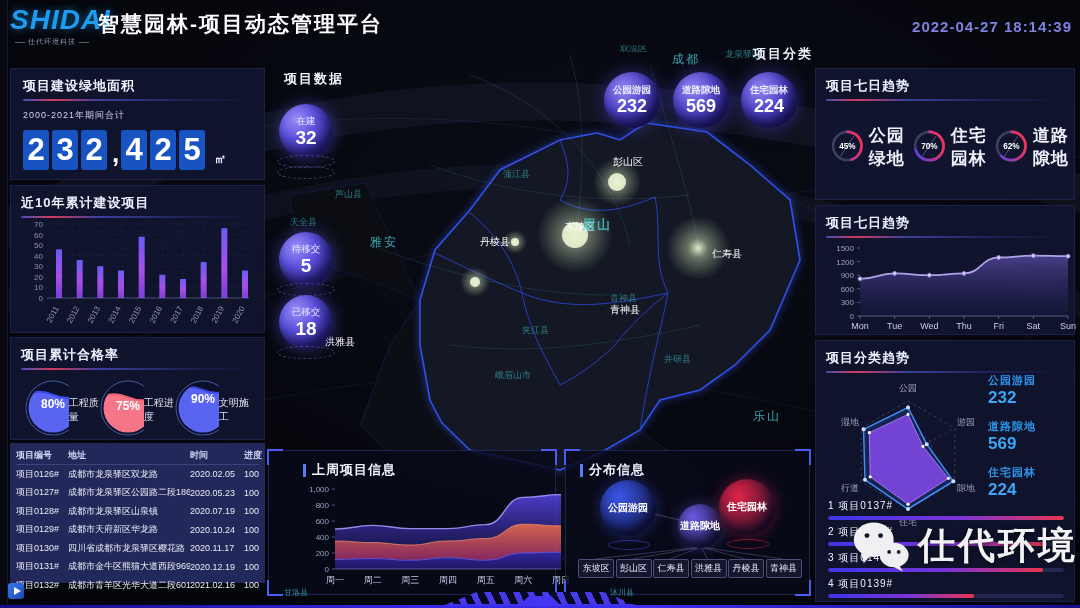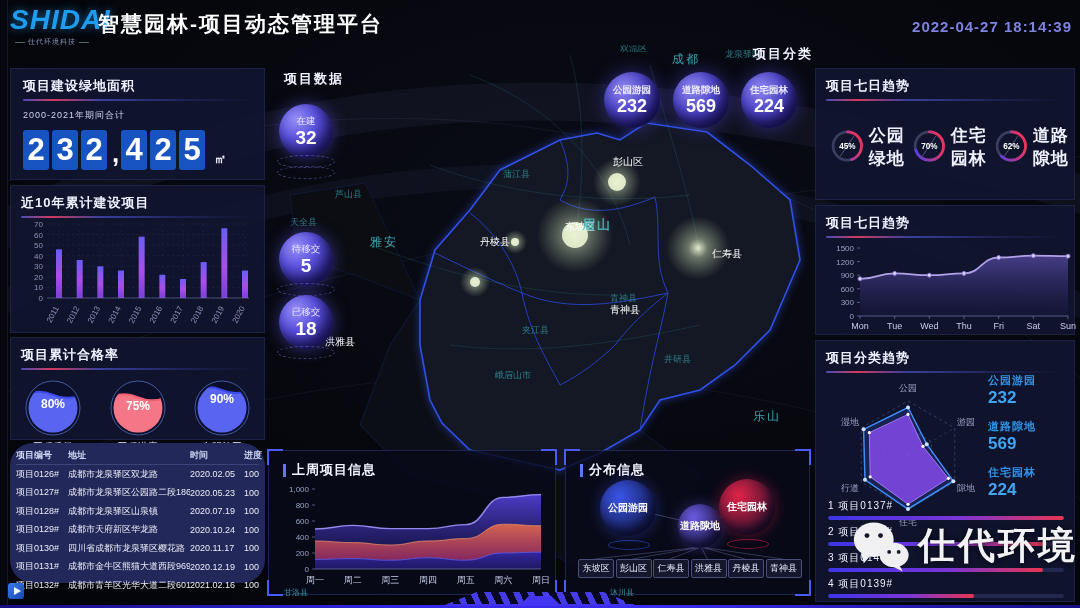--- a/index.html
+++ b/index.html
@@ -22,21 +22,21 @@
     background:linear-gradient(90deg,rgba(70,80,190,.95) 0%,#d23a5e 13%,#3a3f9e 34%,rgba(50,60,150,.35) 72%,rgba(0,0,0,0) 100%);}
   .psub{font-size:9px;color:#cfd6f0;margin-top:8px;letter-spacing:1px;}
   
   .digits{display:flex;align-items:flex-end;margin-top:8px;}
   .digit{width:26px;height:40px;margin-right:3px;background:#1853c2;border-radius:3px;color:#fff;
          font-size:31px;font-weight:bold;text-align:center;line-height:40px;}
   .comma{color:#fff;font-size:26px;font-weight:bold;margin:0 2px;line-height:34px;}
   .unit{color:#e8ebf8;font-size:12px;font-weight:bold;margin-left:6px;line-height:22px;}
   
   .lq-row{display:flex;justify-content:space-between;margin-top:10px;padding:0 4px;}
-  .lq{display:flex;flex-direction:column;align-items:center;}
+  .lq{display:flex;flex-direction:row;align-items:center;}
   .lq-label{font-size:10px;color:#e6e9f6;margin-top:4px;}
   
   .tbl{position:absolute;background:#23285a;font-size:9px;color:#e8ebf5;box-sizing:border-box;padding:4px 6px;}
   .trow{display:grid;grid-template-columns:52px 122px 54px 22px;align-items:center;height:18.5px;}
   .trow.thead{color:#ced5f2;font-weight:bold;border-bottom:1px solid rgba(140,150,220,.25);height:17px;}
   .trow span{white-space:nowrap;overflow:hidden;}
   
   .stats-title{position:absolute;left:284px;top:70px;font-size:13px;font-weight:bold;color:#f0f2ff;letter-spacing:2px;}
   .sphere-wrap{position:absolute;width:64px;text-align:center;}
   .sphere{width:54px;height:54px;margin:0 auto;border-radius:50%;display:flex;flex-direction:column;align-items:center;justify-content:center;
@@ -323,21 +323,21 @@
               <path d="M0,8.899999999999999 Q14,2.8999999999999986 28,8.899999999999999 T56,8.899999999999999 V56 H0 Z" fill="#3c49ee"></path>
               <path d="M0,10.899999999999999 Q14,4.899999999999999 28,10.899999999999999 T56,10.899999999999999 V56 H0 Z" fill="rgba(255,255,255,0.15)"></path>
             </g>
             <text x="28" y="22.9" text-anchor="middle" fill="#fff" font-size="12" font-weight="bold">90%</text>
           </svg>
           <div class="lq-label">文明施工</div>
         </div>
       </div>
   </div>
 
-  <div class="tbl" id="p-table" style="left:10px;top:443px;width:255px;height:140px;border-radius:23px;">
+  <div class="tbl" id="p-table" style="left:10px;top:443px;width:255px;height:140px;">
     <div id="tbl-head">
         <div class="trow thead">
           <span>项目编号</span>
           <span>地址</span>
           <span>时间</span>
           <span>进度</span>
         </div>
       </div>
     <div id="tbl-body">
         <div class="trow">
@@ -422,21 +422,21 @@
       <div class="globe" style="left: 673px; top: 72px;">
         <div class="gl">道路隙地</div>
         <div class="gv">569</div>
       </div>
       <div class="globe" style="left: 741px; top: 72px;">
         <div class="gl">住宅园林</div>
         <div class="gv">224</div>
       </div>
     </div>
 
-  <div class="tpanel" id="p-lastweek" style="left:268px;top:450px;width:288px;height:145px;">
+  <div class="tpanel" id="p-lastweek" style="left:268px;top:450px;width:288px;height:145px;padding-left:20px;">
     <span class="cor tl"></span>
       <span class="cor tr"></span>
       <span class="cor bl"></span>
       <span class="cor br"></span>
     <div class="ttitle">上周项目信息</div>
     <svg id="lastweek-chart" width="280" height="112" viewBox="0 0 280 112" style="margin:2px 0 0 4px;">
         <defs>
           <linearGradient id="lwA" x1="0" y1="0" x2="0" y2="1">
             <stop offset="0%" stop-color="rgba(88,70,230,0.85)"></stop>
             <stop offset="100%" stop-color="rgba(50,40,150,0.5)"></stop>

